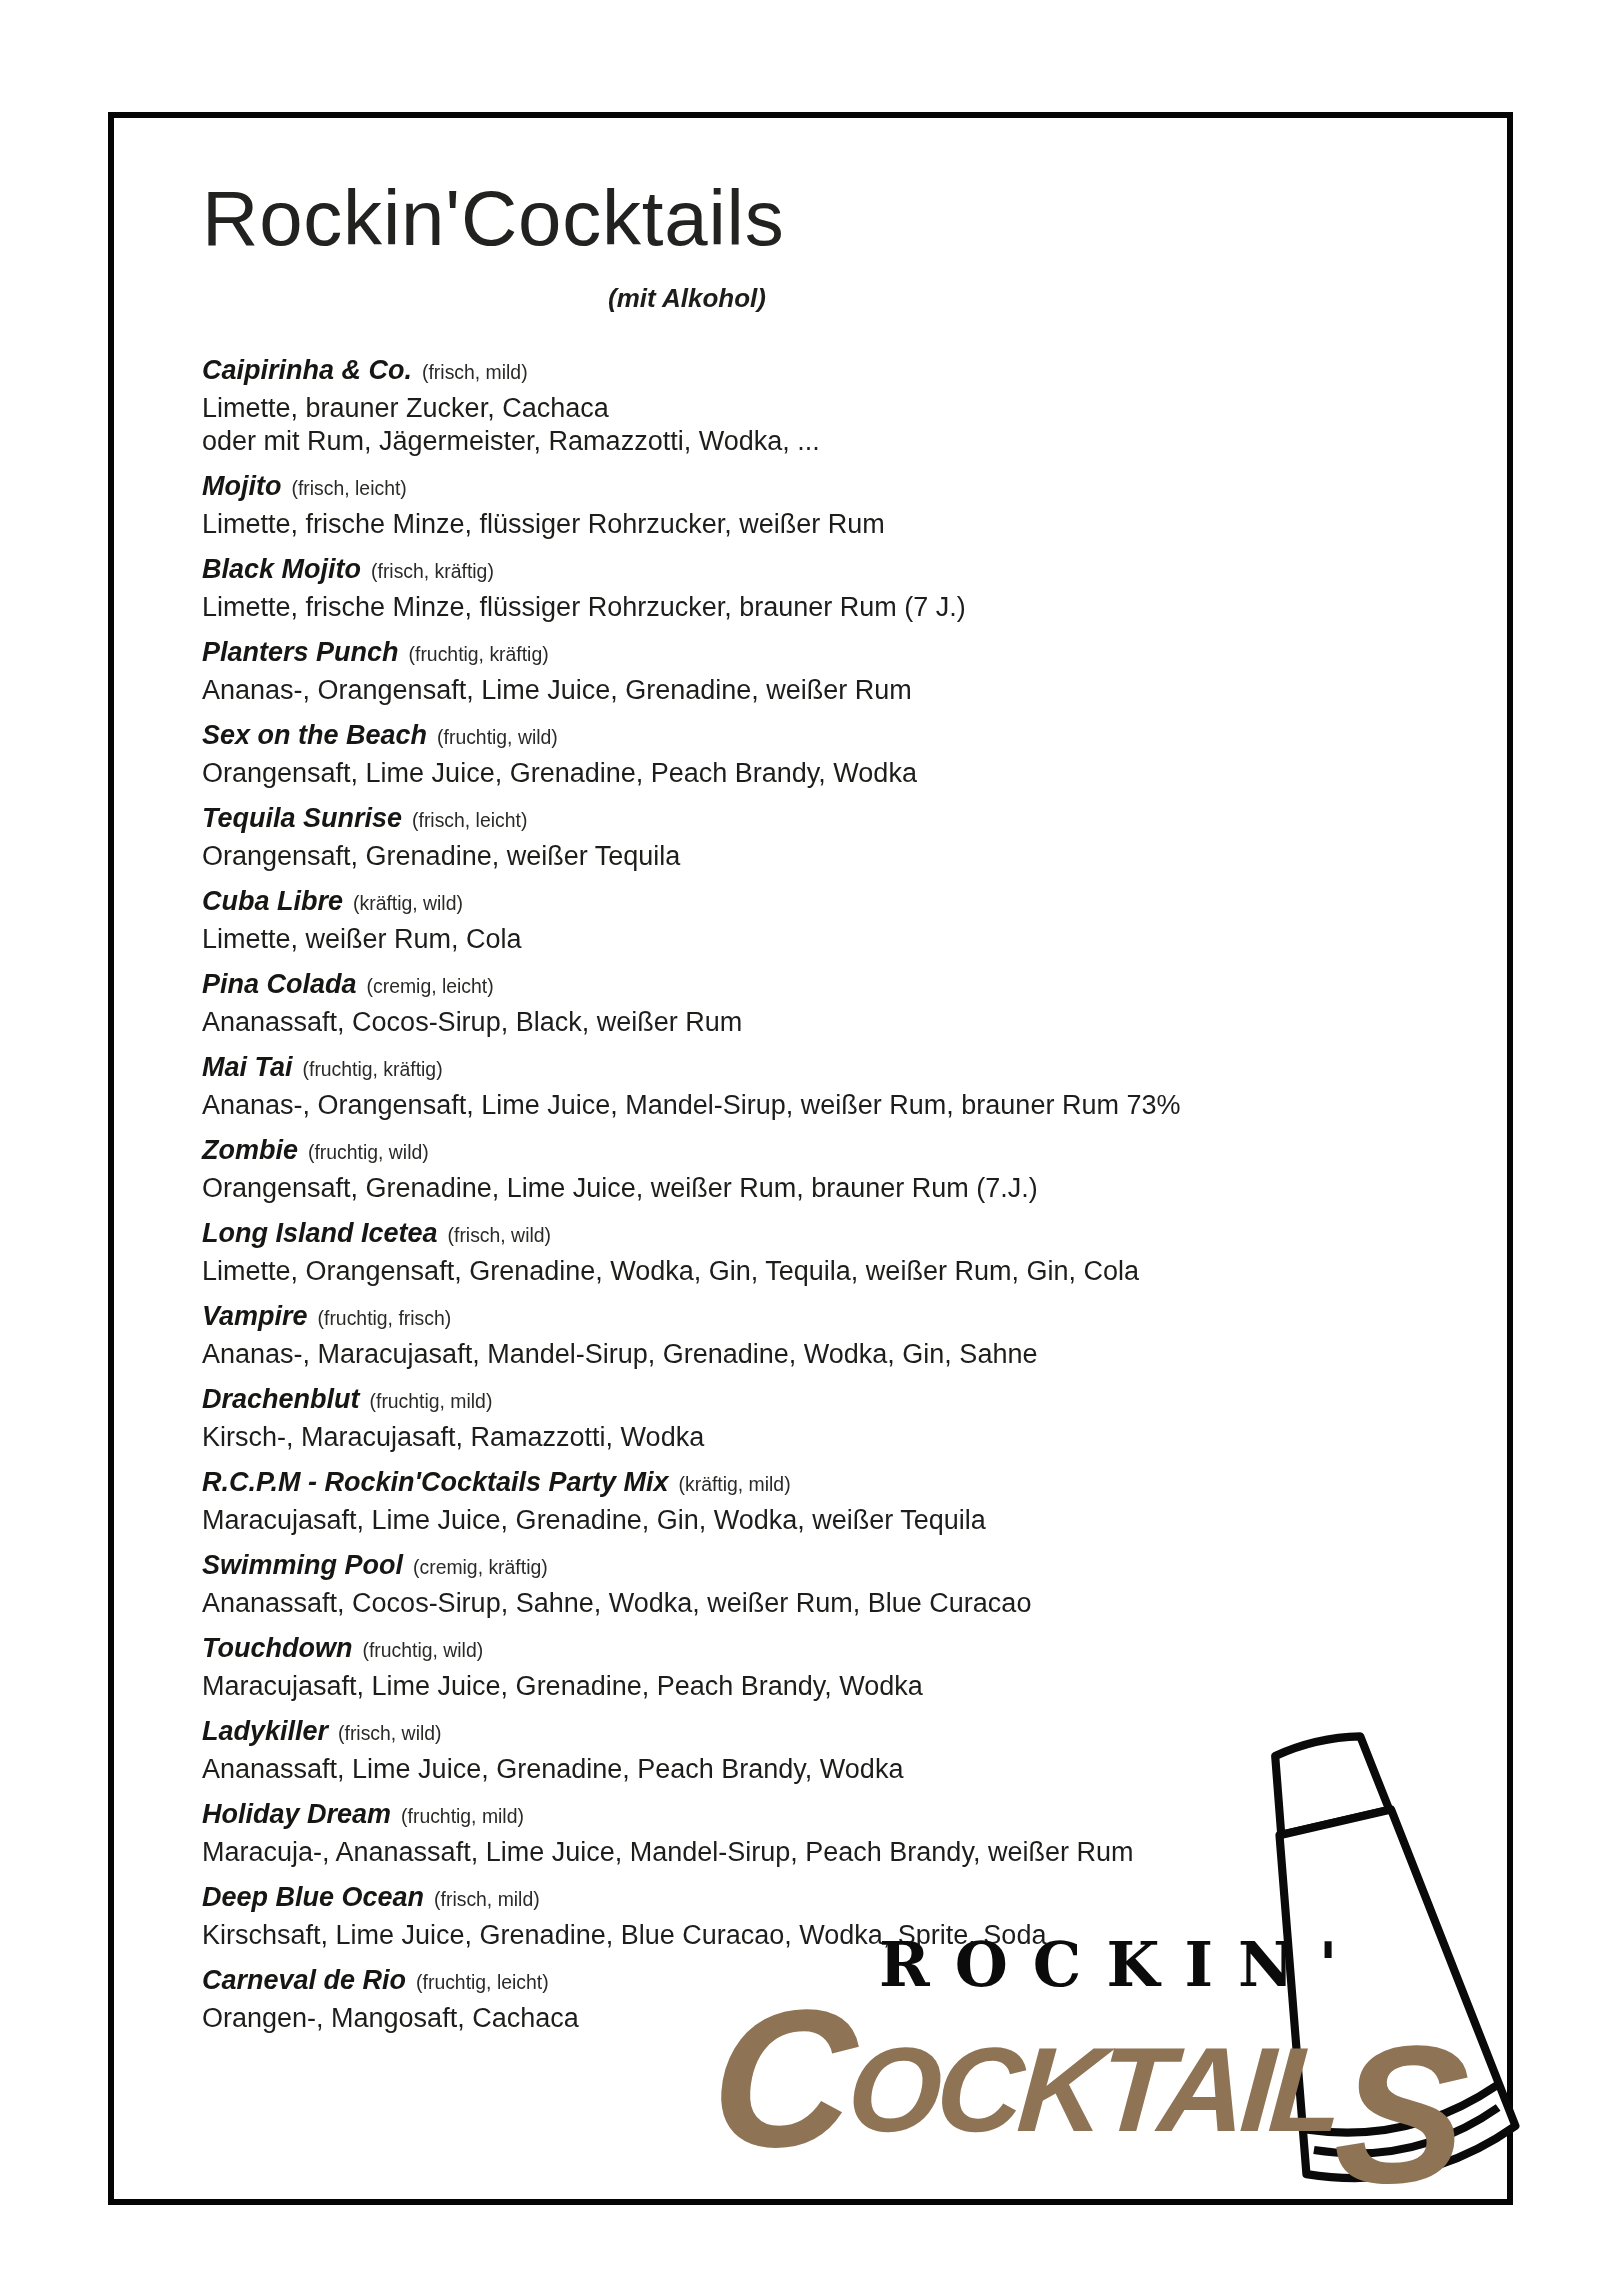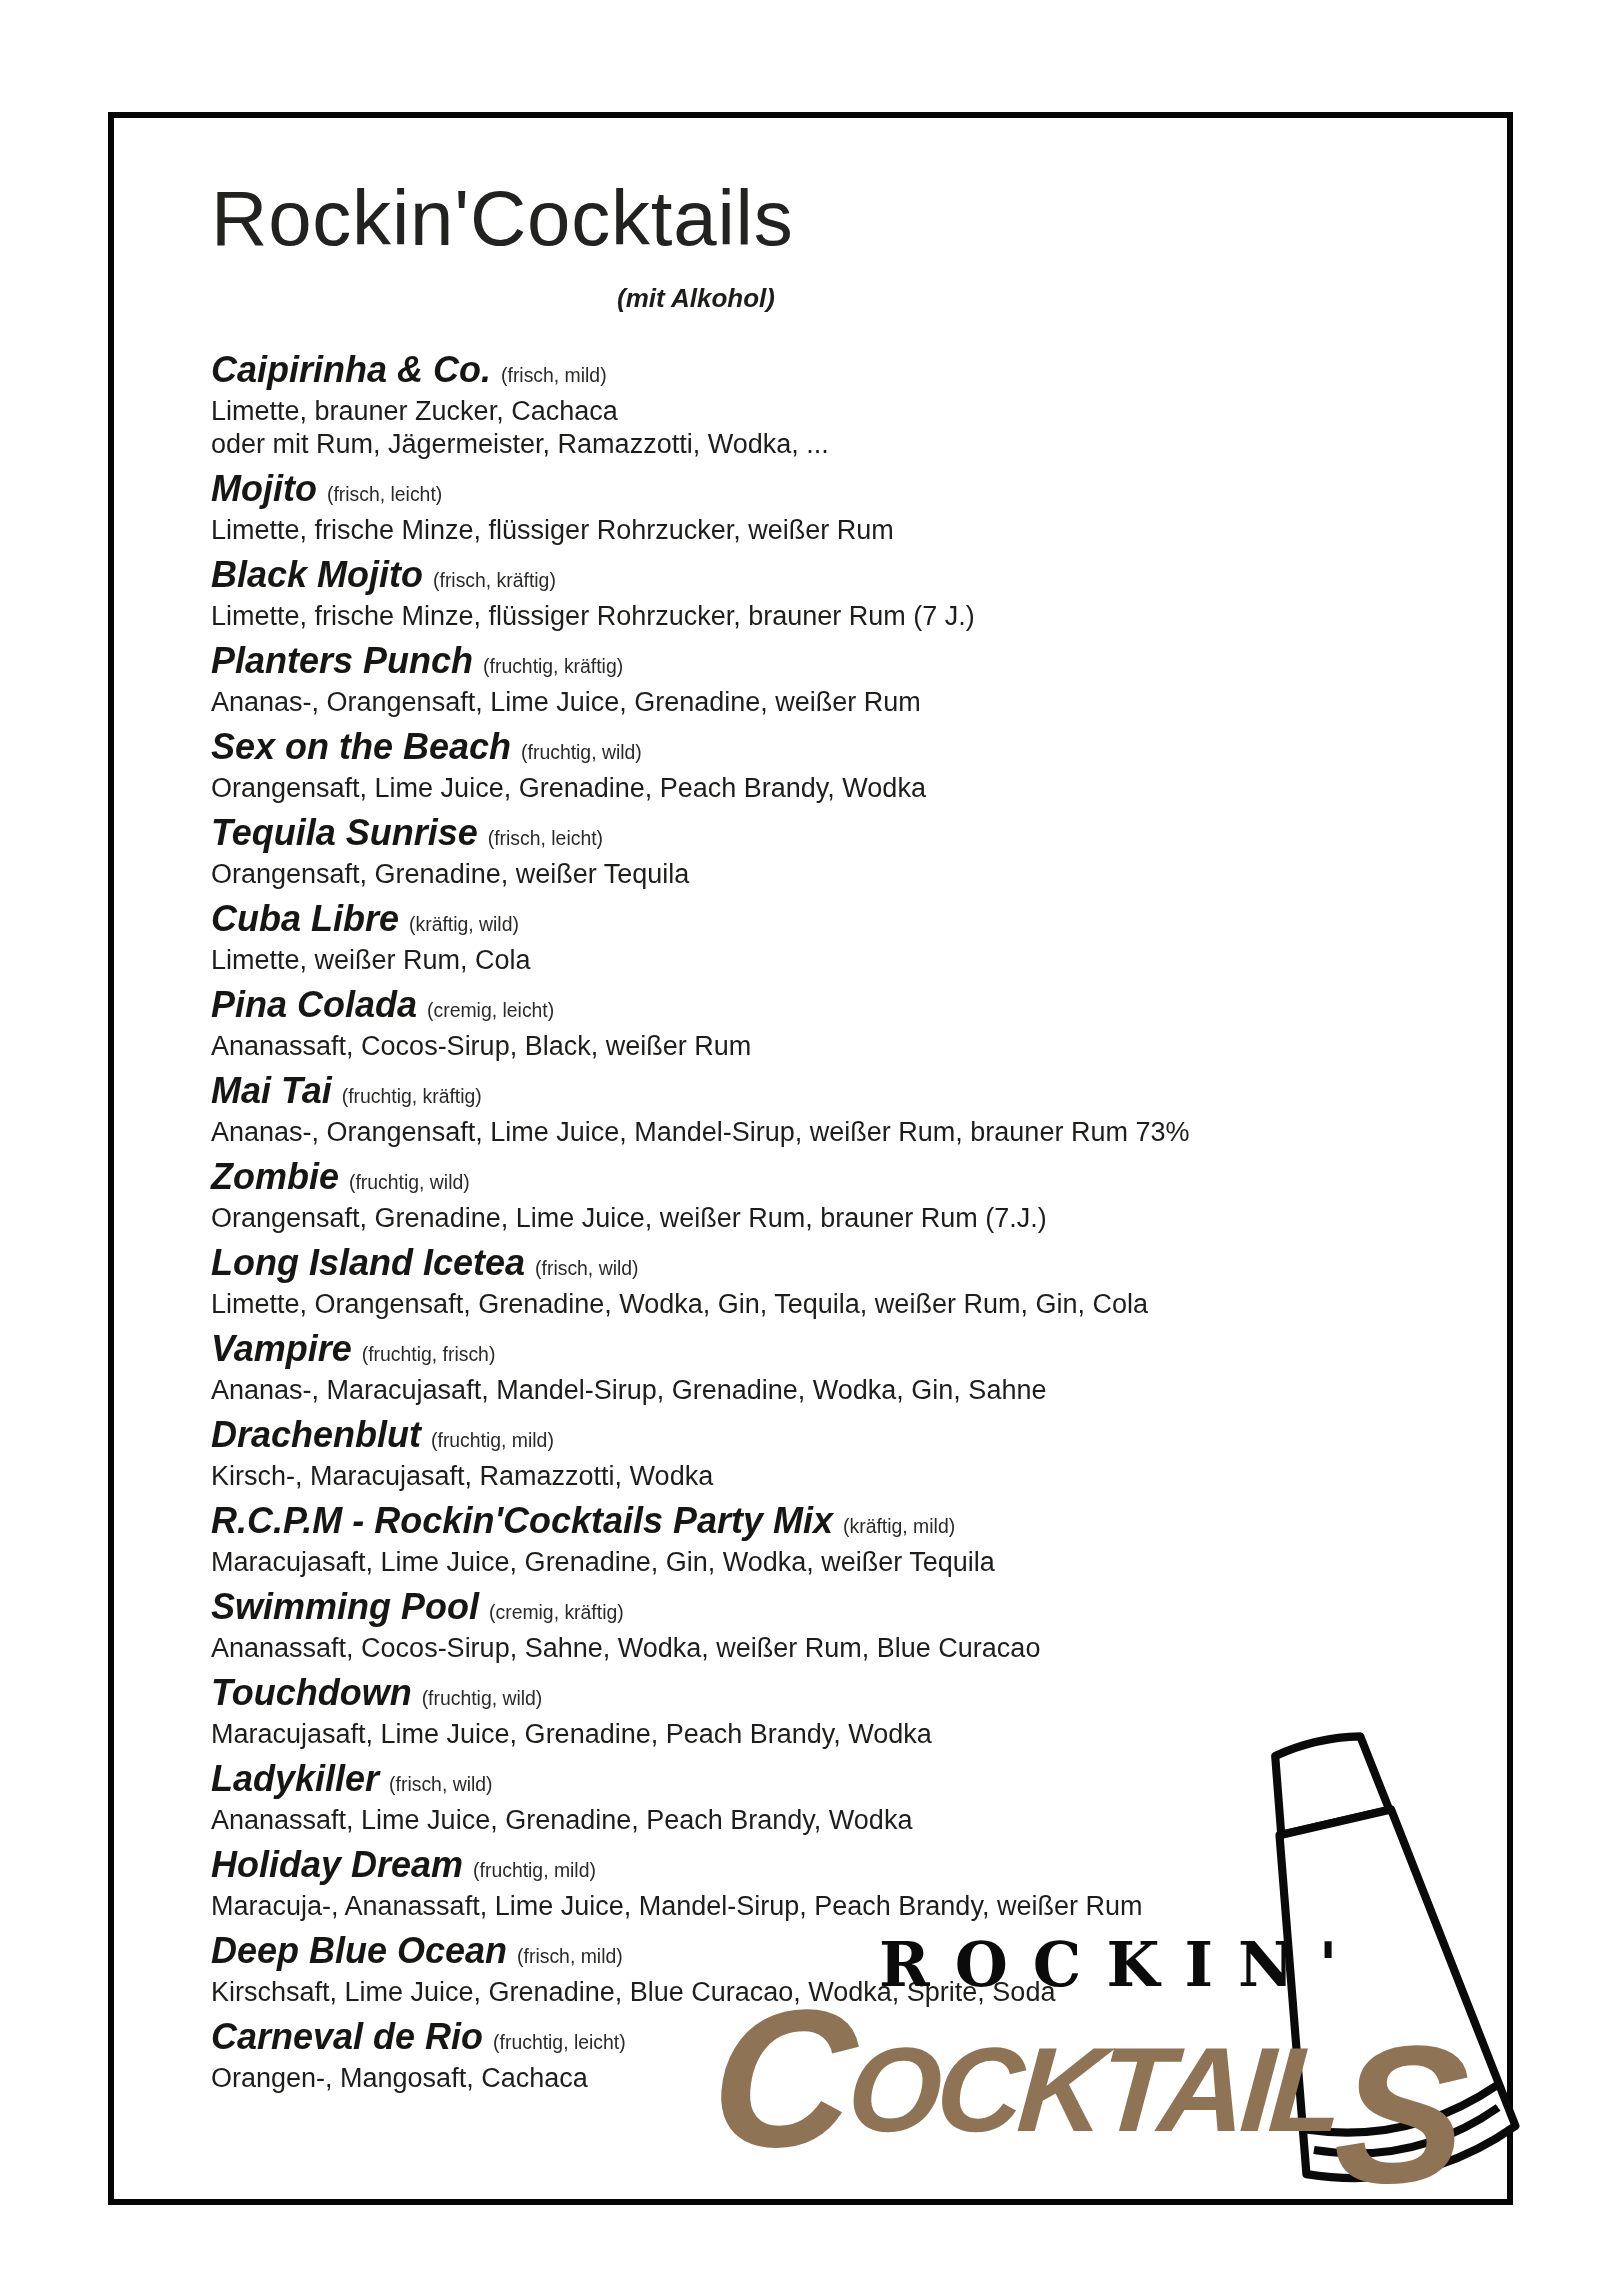--- a/index.html
+++ b/index.html
@@ -46,21 +46,21 @@
     white-space:nowrap;
   }
 
   .cocktail-list { margin-top:35px; }
 
   .cocktail-item { margin-top:11px; }
   .cocktail-item:first-child { margin-top:0; }
 
   .cocktail-header { line-height:34px; white-space:nowrap; }
   .cocktail-name {
-    font-size:36px;
+    font-size:27px;
     font-weight:700;
     font-style:italic;
     color:#161614;
   }
   .cocktail-attrs {
     font-size:19.4px;
     margin-left:10px;
     color:#2a2a28;
     margin-top:43px;
   }
@@ -105,21 +105,21 @@
   .logo-cocktails .cap-c { vertical-align:-15px; }
   .logo-cocktails .cap-s { vertical-align:-51px; }
 </style>
 </head>
 <body>
 
 <div class="page">
 
   <div class="page-frame"></div>
 
-  <div class="content" style="left:211px; top:176px;">
+  <div class="content" style="left:202px; top:176px;">
     <h1 class="page-title">Rockin'Cocktails</h1>
     <div class="page-subtitle">(mit Alkohol)</div>
     <div class="cocktail-list">
   <div class="cocktail-item">
     <div class="cocktail-header">
       <span class="cocktail-name">Caipirinha &amp; Co.</span><span class="cocktail-attrs">(frisch, mild)</span>
     </div>
     <div class="cocktail-ingredients">
             <div class="ingredient-line">Limette, brauner Zucker, Cachaca</div>
             <div class="ingredient-line">oder  mit Rum, Jägermeister, Ramazzotti, Wodka, ...</div>

